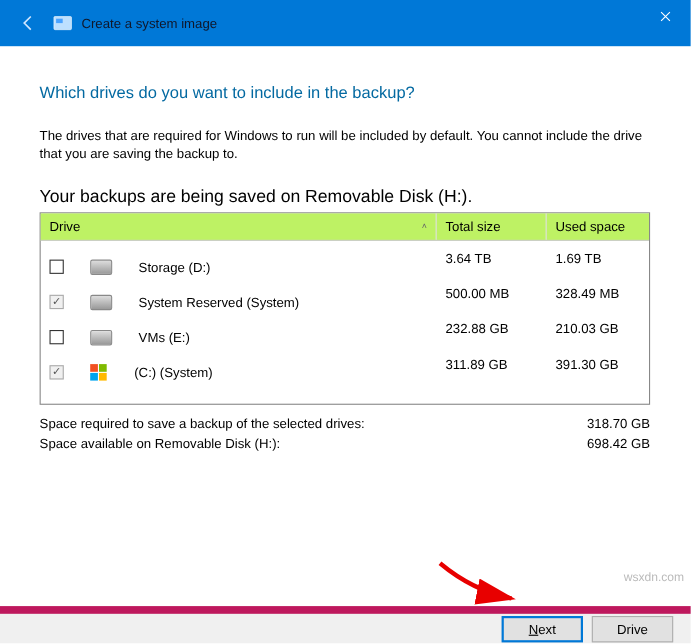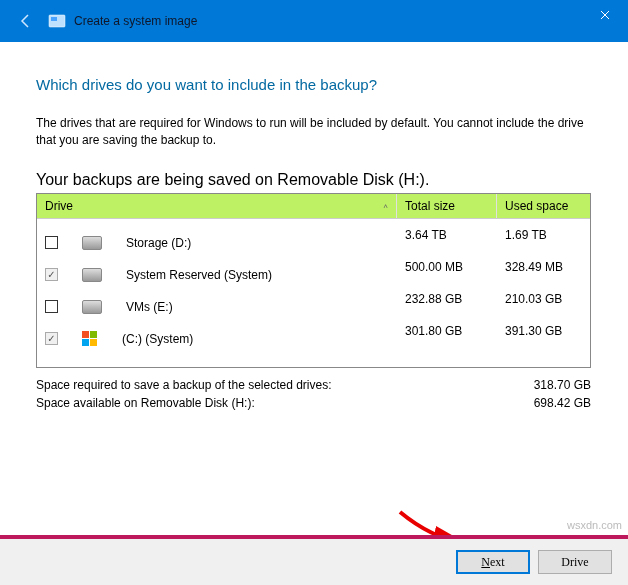--- a/index.html
+++ b/index.html
@@ -42,21 +42,21 @@
     .drive-icon.win span:nth-child(2){ background:#7fba00;}
     .drive-icon.win span:nth-child(3){ background:#00a4ef;}
     .drive-icon.win span:nth-child(4){ background:#ffb900;}
     .grid-spacer { height: 20px; }
 
     .summary { width: 555px; margin-top: 8px; }
     .summary-row { display: flex; justify-content: space-between; font-size: 12px; padding: 2px 0; }
     .summary-row .label { }
     .summary-row .value { }
 
-    .footer { position: absolute; bottom: 0; left: 0; right: 0; height: 50px; background: #f0f0f0; border-top: 4px solid #be185d; display: flex; align-items: center; justify-content: flex-end; padding-right: 16px; gap: 8px; font-family: Liberation Serif, serif; }
+    .footer { position: absolute; bottom: 0; left: 0; right: 0; height: 34px; background: #f0f0f0; border-top: 7px solid #be185d; display: flex; align-items: center; justify-content: flex-end; padding-right: 16px; gap: 8px; }
     .btn { min-width: 74px; height: 24px; background: #e1e1e1; border: 1px solid #adadad; font-size: 12px; cursor: pointer; display: inline-flex; align-items: center; justify-content: center; font-family: inherit; }
     .btn.primary { border: 2px solid #0078d7; }
     .btn .underline { text-decoration: underline; }
 
     .annotation-arrow { position: absolute; left: 395px; bottom: 20px; pointer-events: none; }
     .annotation-arrow svg { width: 90px; height: 60px; }
     .watermark { position: absolute; right: 6px; bottom: 54px; font-size: 11px; color: #bbb; }
   </style>
 </head>
 <body>
@@ -124,21 +124,21 @@
           <div class="cell col-drive">
             <span class="checkbox checked disabled"></span>
             <span class="drive-icon win">
               <span></span>
               <span></span>
               <span></span>
               <span></span>
             </span>
             <span>(C:) (System)</span>
           </div>
-          <div class="cell col-total">301.80 GB</div>
+          <div class="cell col-total">311.89 GB</div>
           <div class="cell col-used">391.30 GB</div>
         </div>
       </div>
     <div class="grid-spacer"></div>
   </div>
 
   <div class="summary">
     <div class="summary-row">
       <span class="label">Space required to save a backup of the selected drives:</span>
       <span class="value">318.70 GB</span>

